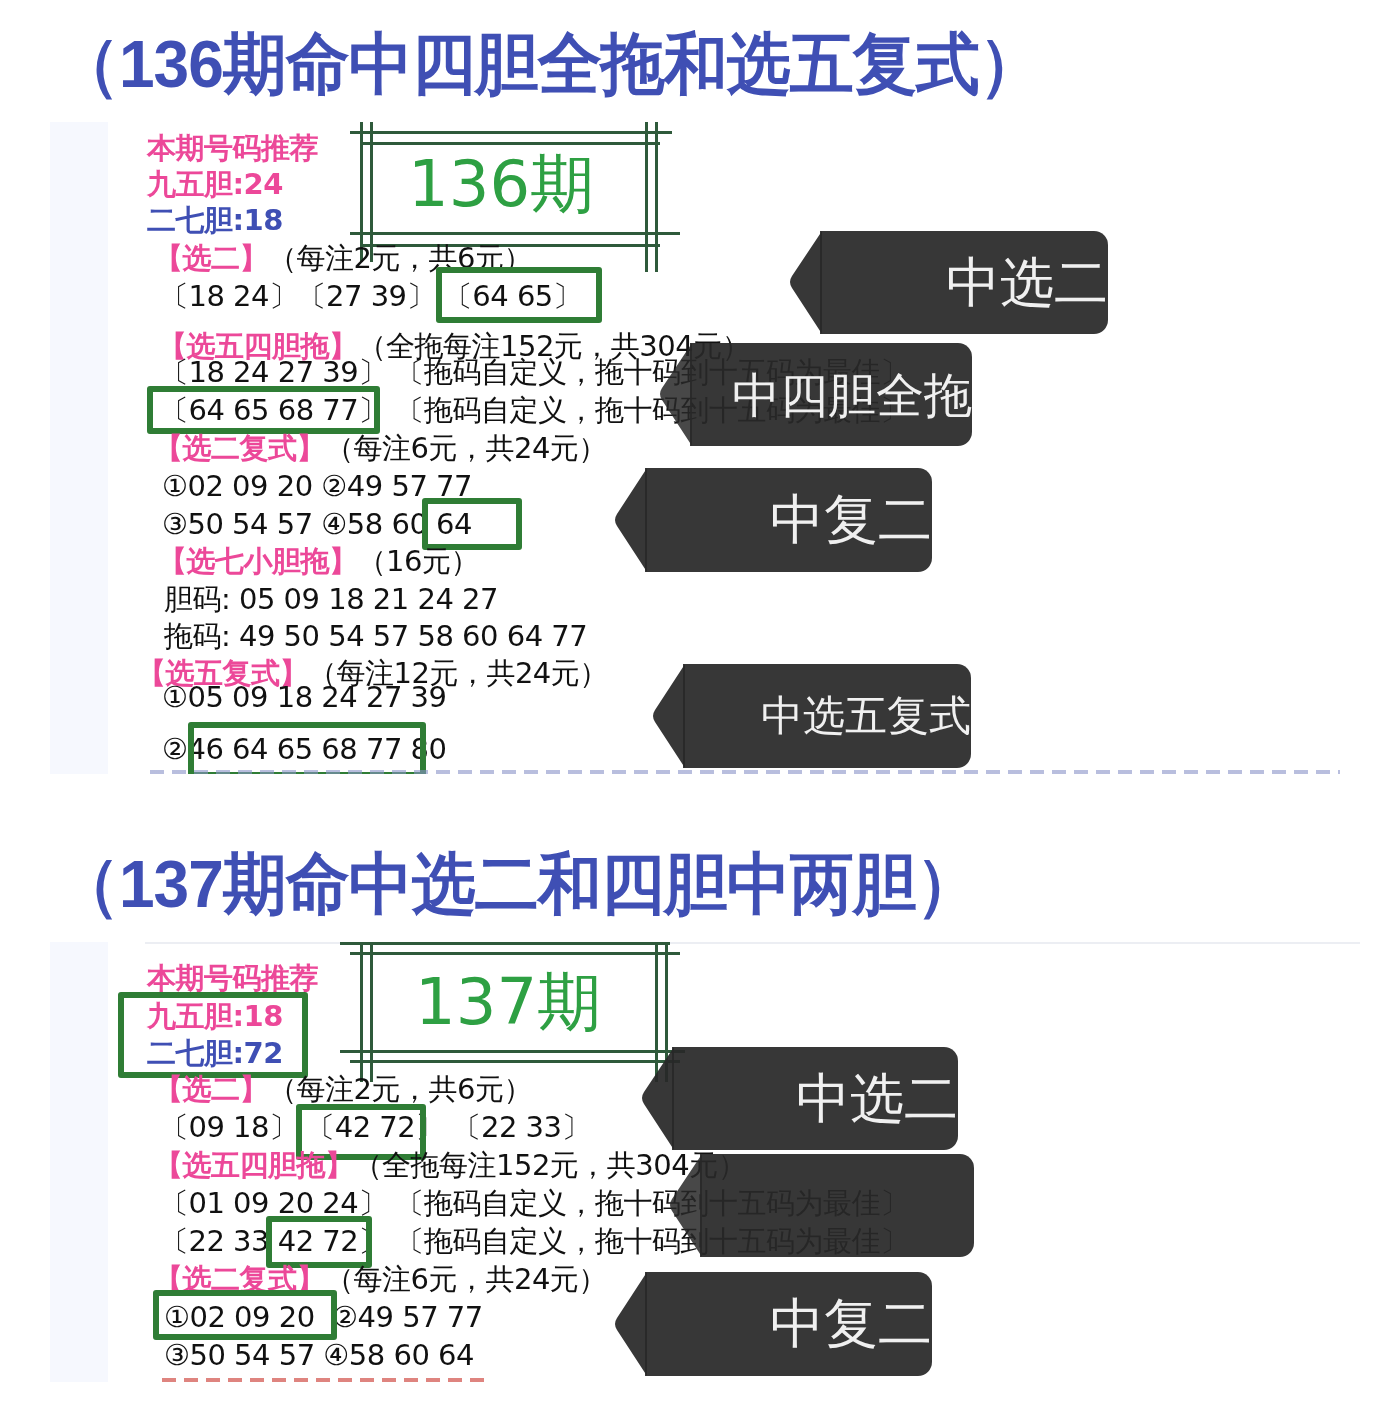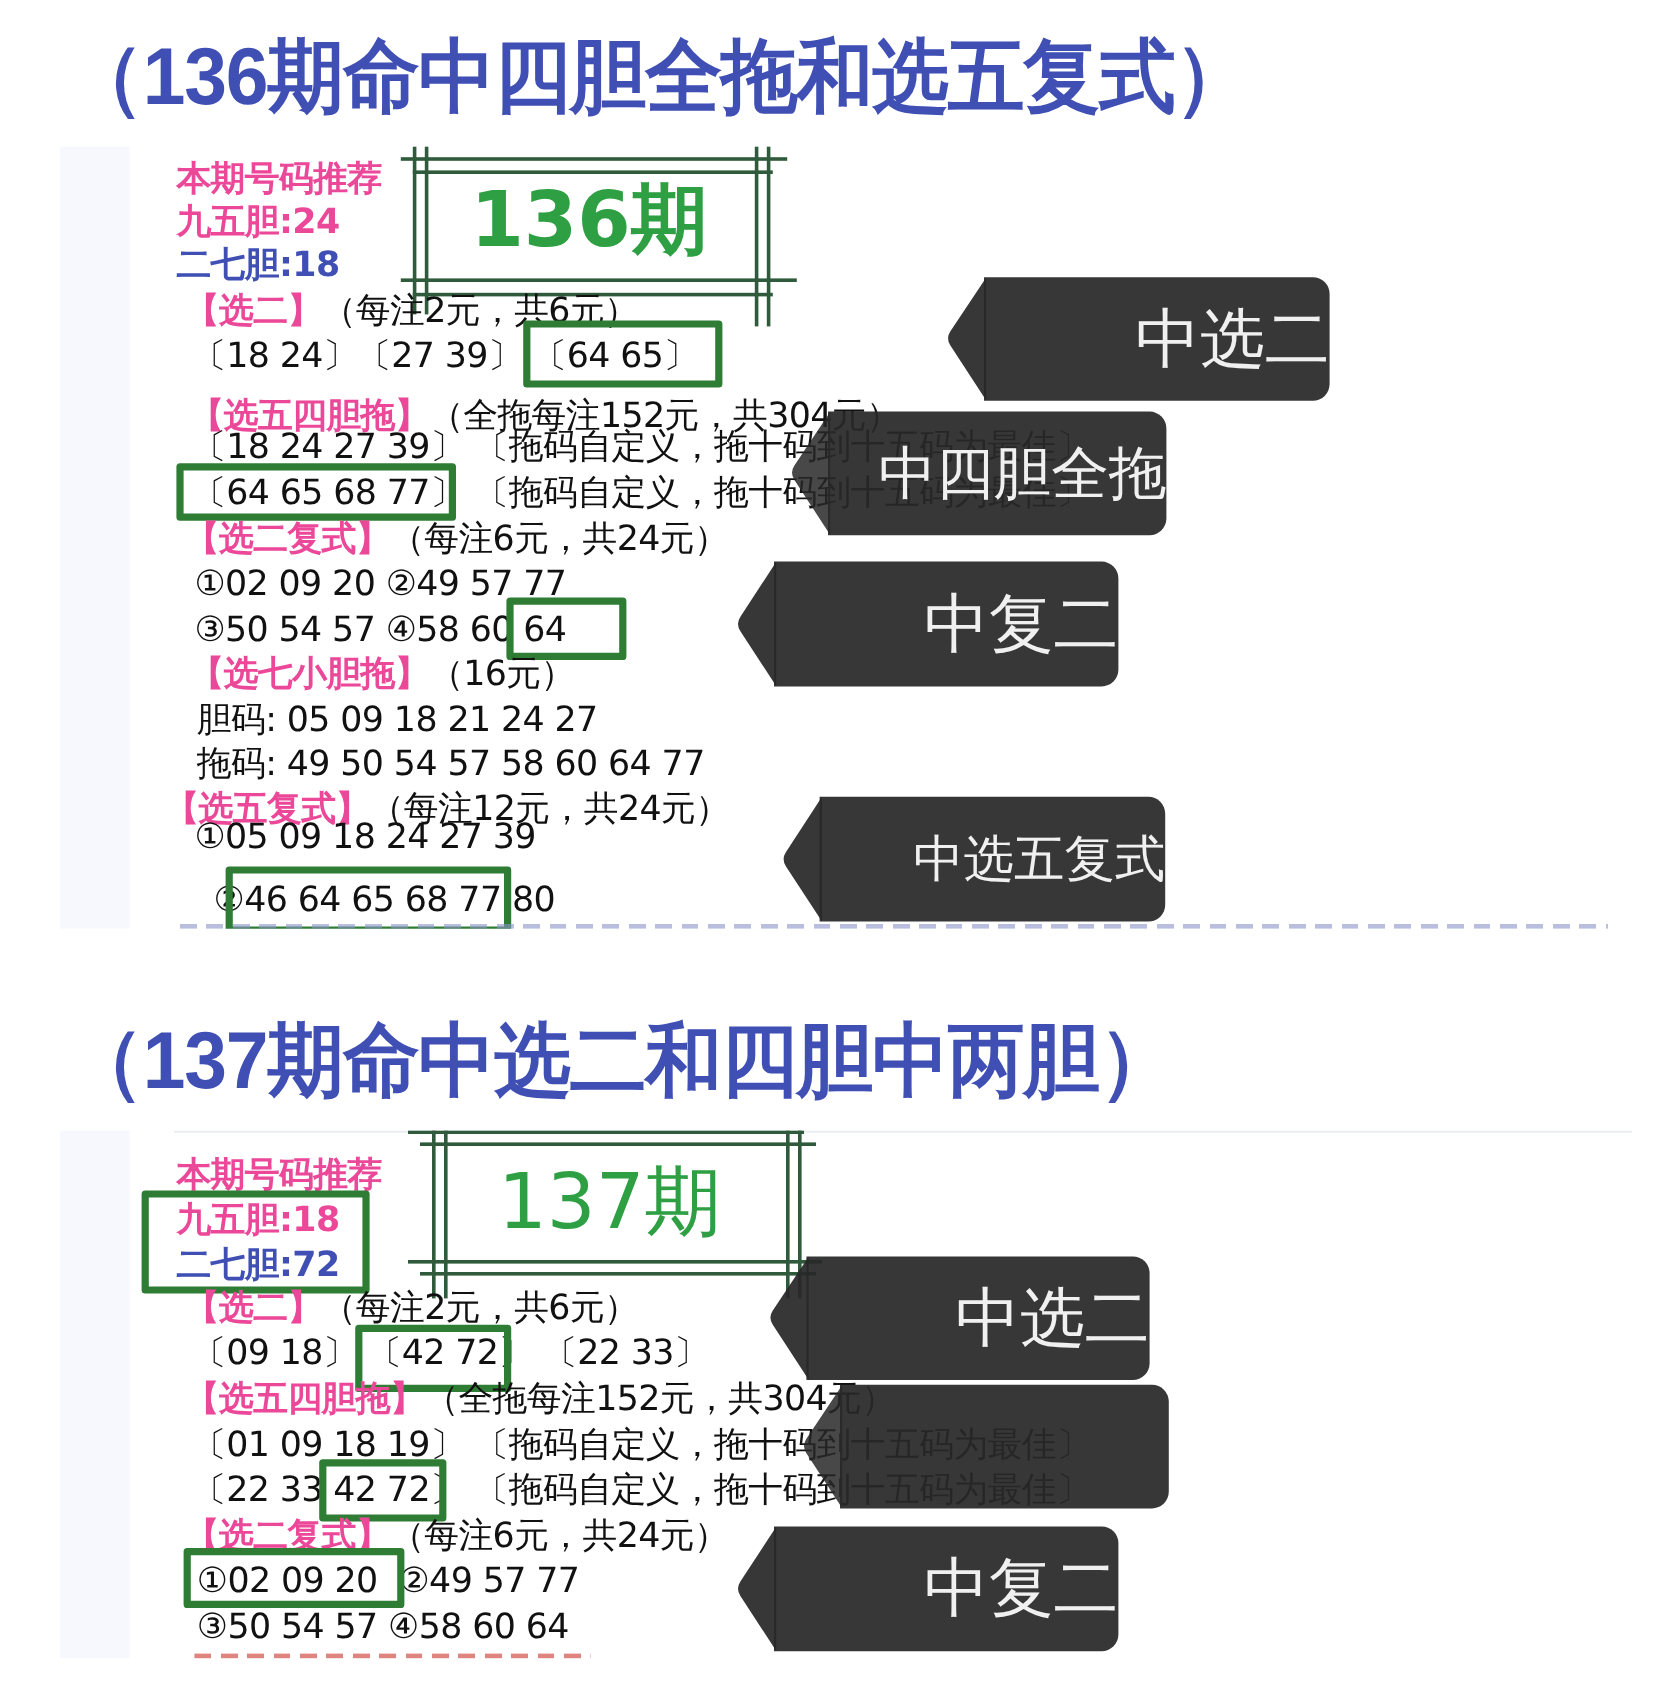--- a/index.html
+++ b/index.html
@@ -40,21 +40,21 @@
 
 <div class="headline" style="top:30px;">（136期命中四胆全拖和选五复式）</div>
 
 <div class="panel" style="top:122px; width:1345px; height:652px;">
   <div class="strip"></div>
 
   <div class="line red hdr" style="left:97px; top:12px;">本期号码推荐</div>
   <div class="line red hdr" style="left:97px; top:48px;">九五胆:24</div>
   <div class="line blue hdr" style="left:97px; top:84px;">二七胆:18</div>
 
-  <div class="period-box" style="left:284px; top:0px; width:330px; height:150px;font-weight:bold;">
+  <div class="period-box" style="left:300px; top:0px; width:330px; height:150px;">
     <div class="hl" style="left:0; top:9px; width:322px;"></div>
     <div class="hl" style="left:10px; top:20px; width:300px;"></div>
     <div class="hl" style="left:0; top:110px; width:330px;"></div>
     <div class="hl" style="left:10px; top:122px; width:300px;"></div>
     <div class="vl" style="left:10px; top:0; height:140px;"></div>
     <div class="vl" style="left:20px; top:0; height:140px;"></div>
     <div class="vl" style="left:295px; top:0; height:150px;"></div>
     <div class="vl" style="left:305px; top:0; height:150px;"></div>
     <div class="txt" style="left:58px; top:30px;">136期</div>
   </div>
@@ -90,21 +90,21 @@
   <div class="line" style="left:108px; top:425px;">
     <span class="red">【选七小胆拖】</span><span>（16元）</span>
   </div>
   <div class="line" style="left:114px; top:463px;">胆码: 05 09 18 21 24 27</div>
   <div class="line" style="left:114px; top:500px;">拖码: 49 50 54 57 58 60 64 77</div>
 
   <div class="line" style="left:87px; top:537px;">
     <span class="red">【选五复式】</span><span>（每注12元，共24元）</span>
   </div>
   <div class="line" style="left:112px; top:561px;">①05 09 18 24 27 39</div>
-  <div class="line" style="left:128px; top:613px;text-align:right;">
+  <div class="line" style="left:112px; top:613px;text-align:right;">
     <span>②</span><span>46 64 65 68 77</span> <span>80</span>
   </div>
   <div class="hitbox" style="left:138px; top:600px; width:238px; height:56px;"></div>
 
   <div class="faint" style="left:100px; top:648px; width:1190px;"></div>
 </div>
 
 <div class="tag" style="left:820px; top:231px; width:288px; height:103px;">
   <svg class="arrow" style="left:-32px;" width="34" height="103" viewBox="0 0 34 103">
       <path d="M34 0 L4 45 Q0 51 4 57 L34 103 Z" fill="rgba(40,40,40,0.93)"></path>
@@ -158,21 +158,21 @@
   </div>
   <div class="line" style="left:110px; top:171px;">
     <span>〔09 18〕</span> <span>〔42 72〕</span> <span>〔22 33〕</span>
   </div>
   <div class="hitbox" style="left:246px; top:162px; width:130px; height:56px;"></div>
 
   <div class="line" style="left:104px; top:209px;">
     <span class="red">【选五四胆拖】</span><span>（全拖每注152元，共304元）</span>
   </div>
   <div class="line" style="left:110px; top:247px;">
-    <span>〔01 09 18 19〕</span> <span>〔拖码自定义，拖十码到十五码为最佳〕</span>
+    <span>〔01 09 20 24〕</span> <span>〔拖码自定义，拖十码到十五码为最佳〕</span>
   </div>
   <div class="line" style="left:110px; top:285px;">
     <span>〔22 33 </span><span>42 72〕</span> <span>〔拖码自定义，拖十码到十五码为最佳〕</span>
   </div>
   <div class="hitbox" style="left:216px; top:274px; width:106px; height:52px;"></div>
 
   <div class="line" style="left:104px; top:323px;">
     <span class="red">【选二复式】</span><span>（每注6元，共24元）</span>
   </div>
   <div class="line" style="left:114px; top:361px;">

